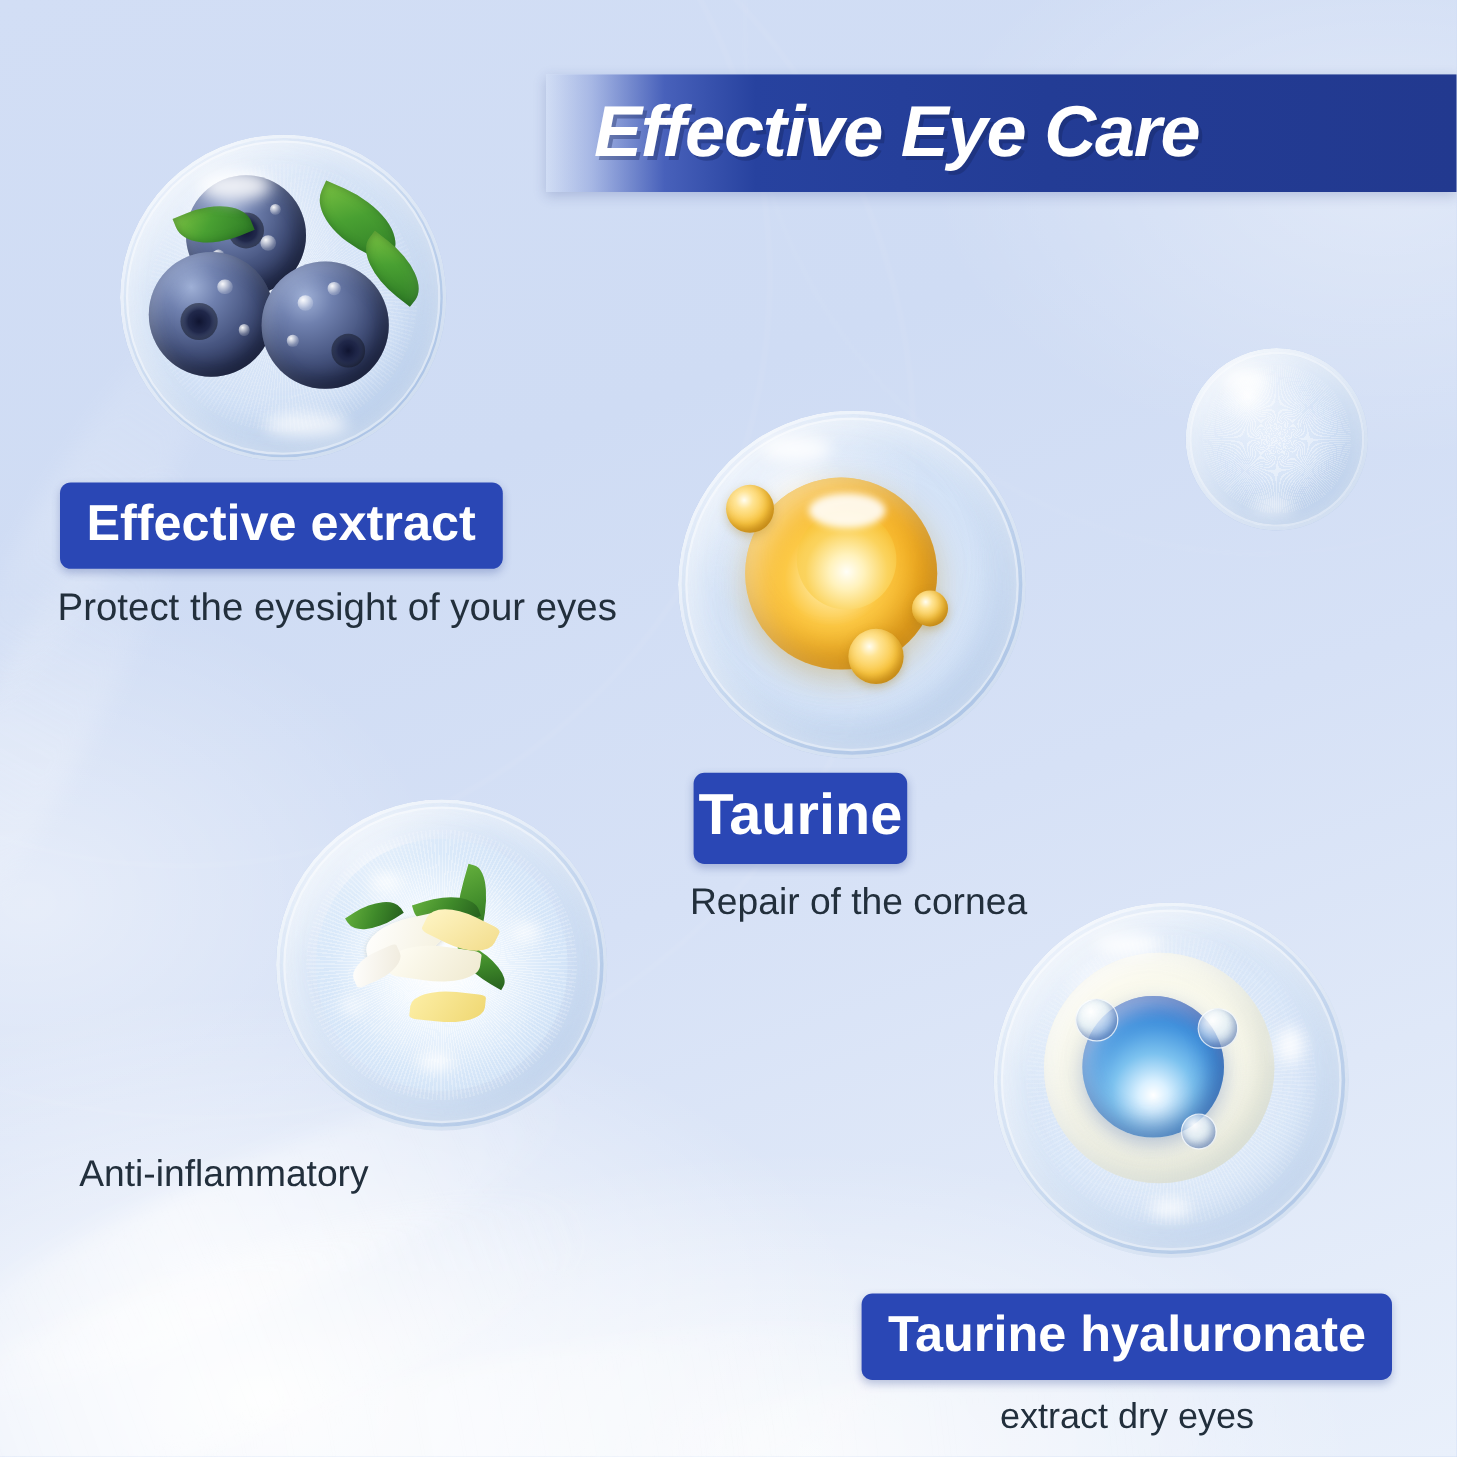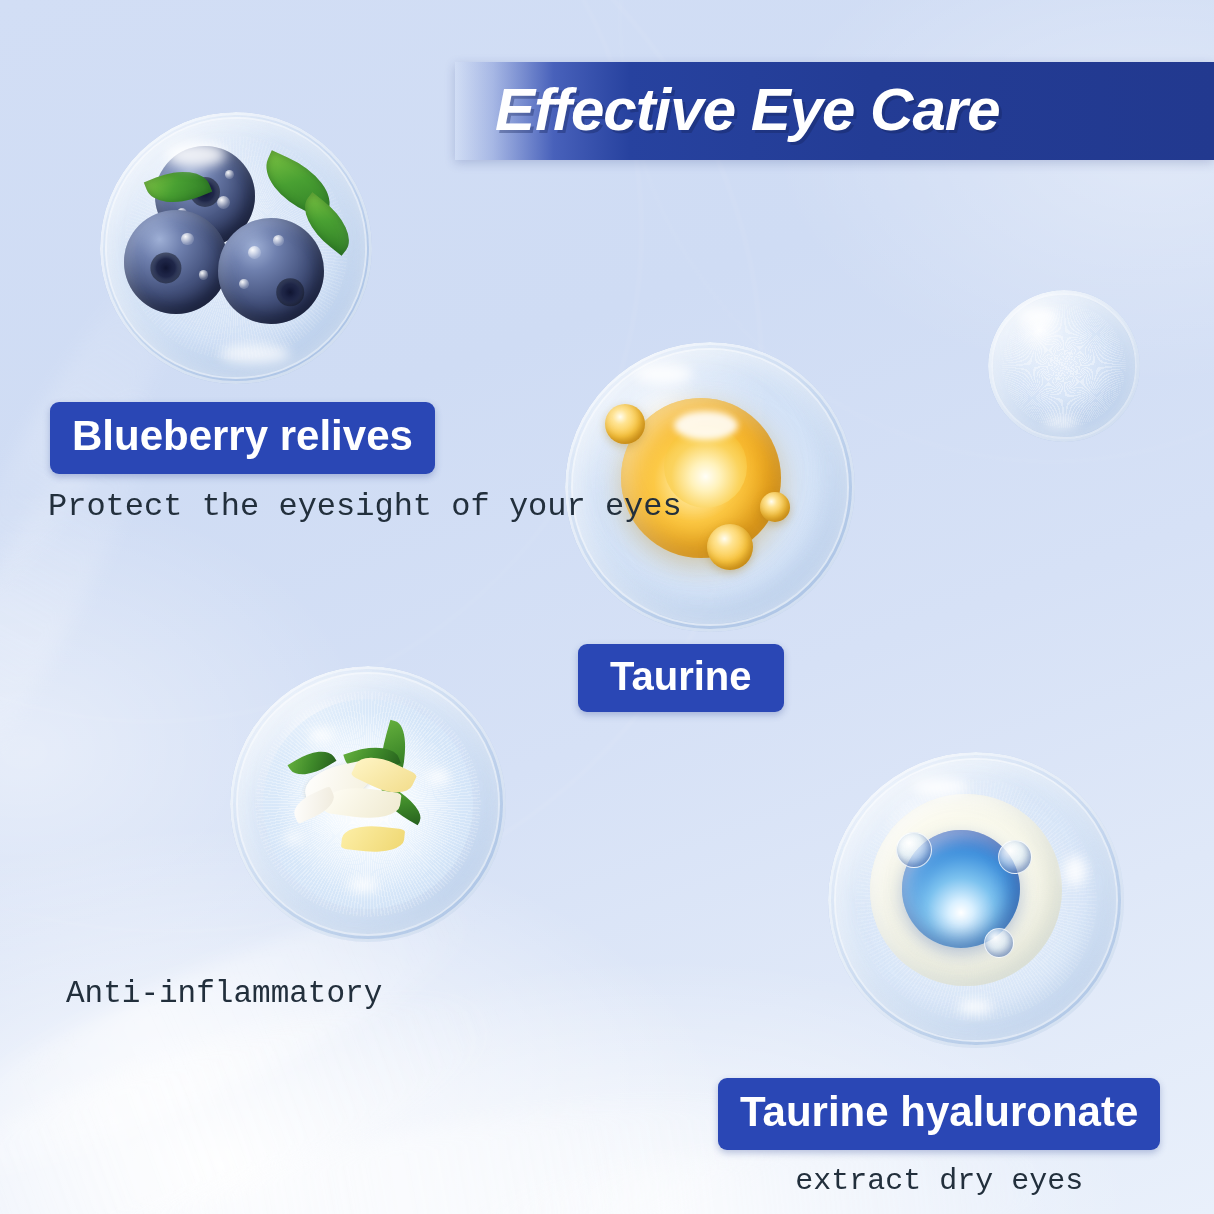--- a/index.html
+++ b/index.html
@@ -121,30 +121,30 @@
     border:1px solid rgba(255,255,255,.7);
     box-shadow:inset -2px -3px 6px rgba(70,100,160,.45);}
 
   
   .label-group{position:absolute;}
   .pill{
     display:inline-block;background:#2a47b5;color:#fff;border-radius:9px;
     font-weight:bold;white-space:nowrap;line-height:1;
     box-shadow:0 3px 7px rgba(45,70,150,.30);
   }
-  .sub{color:#222f3c;white-space:nowrap;font-family:Liberation Mono, monospace;}
+  .sub{color:#222f3c;white-space:nowrap;}
   #lbl-blueberry{left:50px;top:402px;}
   #lbl-blueberry .pill{font-size:42px;padding:13px 22px 17px;}
   #lbl-blueberry .sub{display:block;margin-top:14px;margin-left:-2px;font-size:32px;}
   #lbl-taurine{left:578px;top:644px;}
-  #lbl-taurine .pill{font-size:40px;padding:12px 32px 16px;}
+  #lbl-taurine .pill{font-size:48px;padding:12px 4px 16px;}
   #lbl-taurine .sub{display:block;margin-top:14px;margin-left:-3px;font-size:31px;}
   #lbl-honeysuckle{left:66px;top:960px;}
   #lbl-honeysuckle .pill{font-size:42px;padding:13px 22px 17px;}
-  #lbl-honeysuckle .sub{display:block;margin-top:16px;text-align:center;font-size:31px;}
+  #lbl-honeysuckle .sub{display:block;text-align:center;font-size:31px;}
   #lbl-sodium{left:718px;top:1078px;}
   #lbl-sodium .pill{font-size:42px;padding:13px 22px 17px;}
   #lbl-sodium .sub{display:block;margin-top:14px;text-align:center;font-size:30px;}
 </style>
 </head>
 <body>
 
 <div id="poster">
 
   <div class="ripples">
@@ -240,26 +240,27 @@
     <div class="sh-bub" style="left:68px;top:80px;width:34px;height:34px;"></div>
     <div class="sh-bub" style="left:170px;top:88px;width:32px;height:32px;"></div>
     <div class="sh-bub" style="left:156px;top:176px;width:28px;height:28px;"></div>
     <div class="spec" style="left:84px;top:26px;width:56px;height:18px;"></div>
     <div class="spec" style="left:236px;top:104px;width:22px;height:30px;"></div>
     <div class="spec" style="left:130px;top:248px;width:34px;height:14px;"></div>
     <div class="rim"></div>
   </div>
 
   <div class="label-group" id="lbl-blueberry">
-    <span class="pill">Blueberry relives</span>
+    <span class="pill">Effective extract</span>
     <span class="sub">Protect the eyesight of your eyes</span>
   </div>
 
   <div class="label-group" id="lbl-taurine">
     <span class="pill">Taurine</span>
+    <span class="sub">Repair of the cornea</span>
   </div>
 
   <div class="label-group" id="lbl-honeysuckle">
     <span class="sub">Anti-inflammatory</span>
   </div>
 
   <div class="label-group" id="lbl-sodium">
     <span class="pill">Taurine hyaluronate</span>
     <span class="sub">extract dry eyes</span>
   </div>

